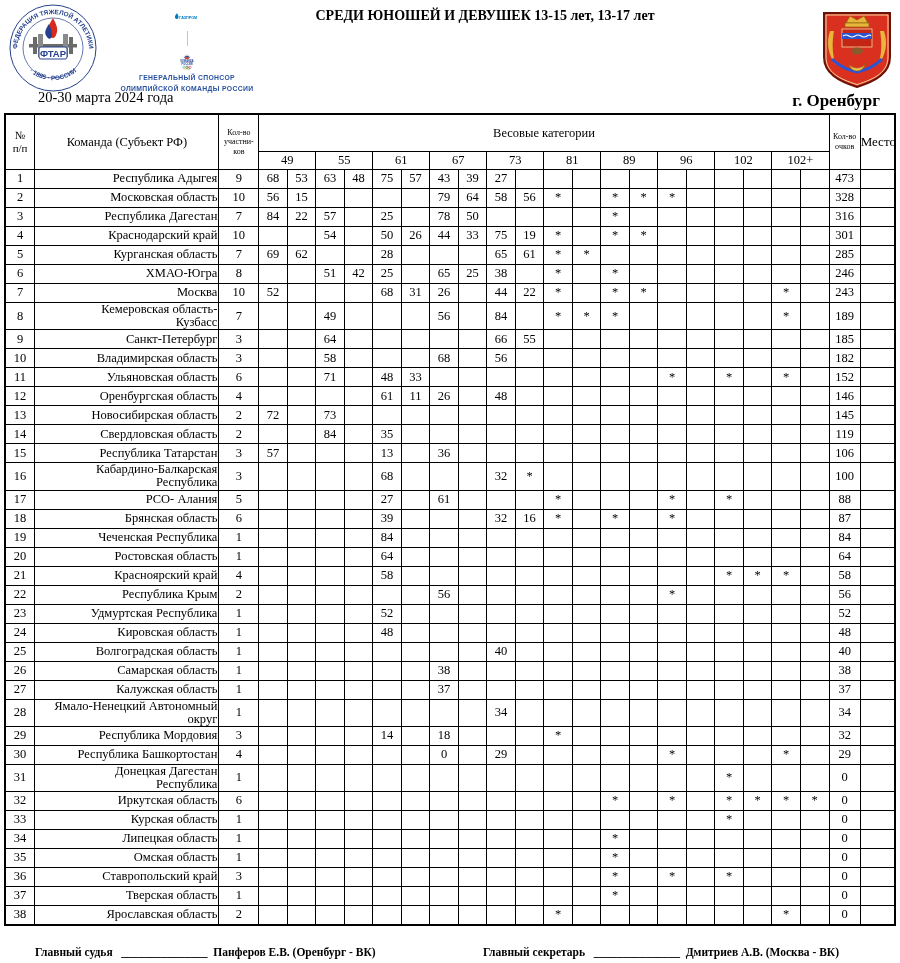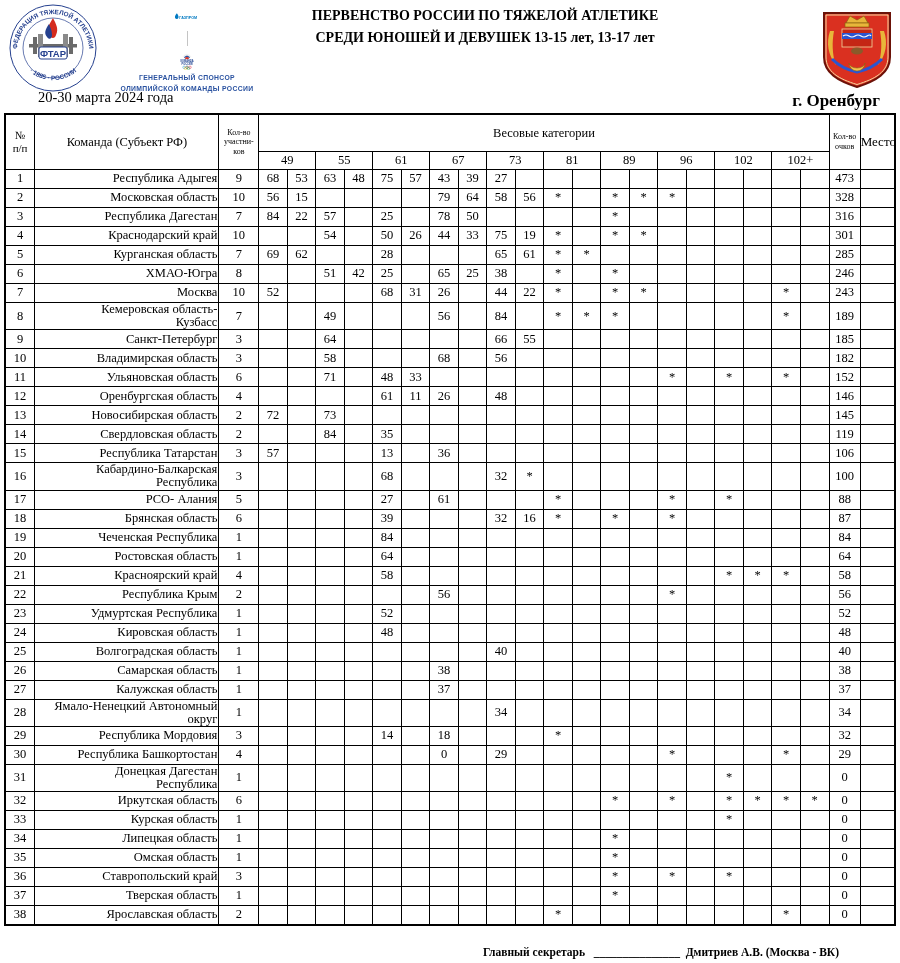--- a/index.html
+++ b/index.html
@@ -89,21 +89,20 @@
           <circle cx="26" cy="52" r="4.2" stroke="#F4C300"></circle>
           <circle cx="36" cy="52" r="4.2" stroke="#009F3D"></circle>
         </g>
       </svg>
     </div>
     <div class="sponsor-text">ГЕНЕРАЛЬНЫЙ СПОНСОР
 ОЛИМПИЙСКОЙ КОМАНДЫ РОССИИ</div>
   </div>
 
   <div class="titles">
-    <div>ПЕРВЕНСТВО РОССИИ ПО ТЯЖЕЛОЙ АТЛЕТИКЕ</div>
     <div>СРЕДИ ЮНОШЕЙ И ДЕВУШЕК 13-15 лет, 13-17 лет</div>
   </div>
 
   <svg class="coa" width="78" height="84" viewBox="0 0 78 84">
     <path d="M6,6 h66 v44 c0,16 -14,24 -33,30 c-19,-6 -33,-14 -33,-30 z" fill="#da3020" stroke="#6b1208" stroke-width="2"></path>
     <path d="M8,8 h62 v42 c0,15 -13,22 -31,27.5 c-18,-5.5 -31,-12.5 -31,-27.5 z" fill="none" stroke="#f3d9a0" stroke-width="1"></path>
 
     <path d="M28,16 l4,-7 l7,4 l7,-4 l4,7 z" fill="#e8b63a" stroke="#8a6210" stroke-width="0.7"></path>
     <rect x="27" y="16" width="24" height="4" fill="#e8b63a" stroke="#8a6210" stroke-width="0.7"></rect>
     <circle cx="39" cy="11" r="1.4" fill="#d52b1e"></circle>
@@ -1206,18 +1205,23 @@
         <td class="c-w"></td>
         <td class="c-w">*</td>
         <td class="c-w"></td>
         <td class="c-pts">0</td>
         <td class="c-place"></td>
       </tr>
     </tbody>
 </table>
 
 <div class="footer">
+  <span class="judge">
+    <span>Главный судья</span>&nbsp;&nbsp;
+    <span>_______________</span>&nbsp;
+    <span>Панферов Е.В. (Оренбург - ВК)</span>
+  </span>
   <span class="secretary">
     <span>Главный секретарь</span>&nbsp;&nbsp;
     <span>_______________</span>&nbsp;
     <span>Дмитриев А.В. (Москва - ВК)</span>
   </span>
 </div>
 
 </body></html>

